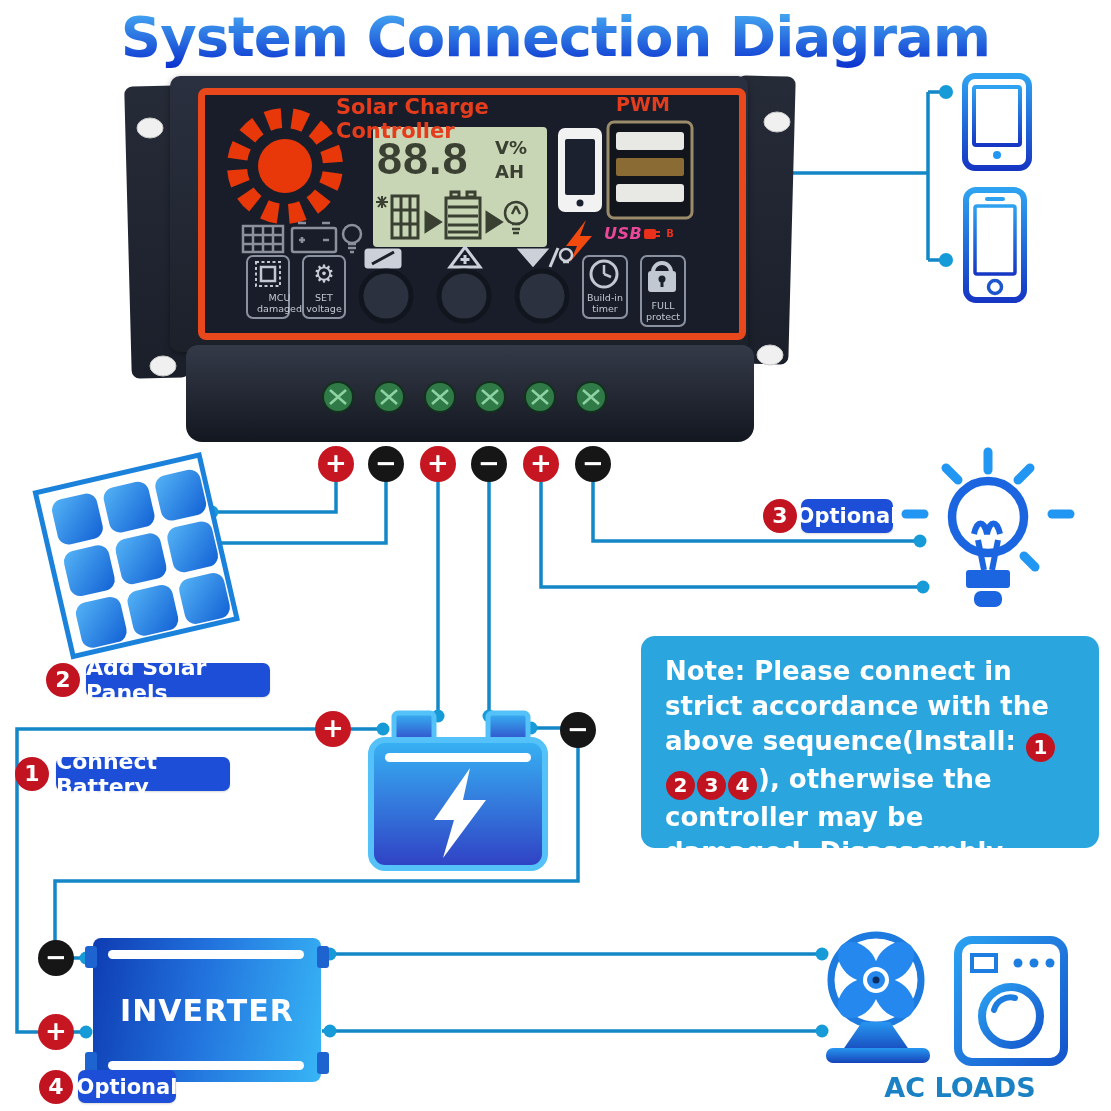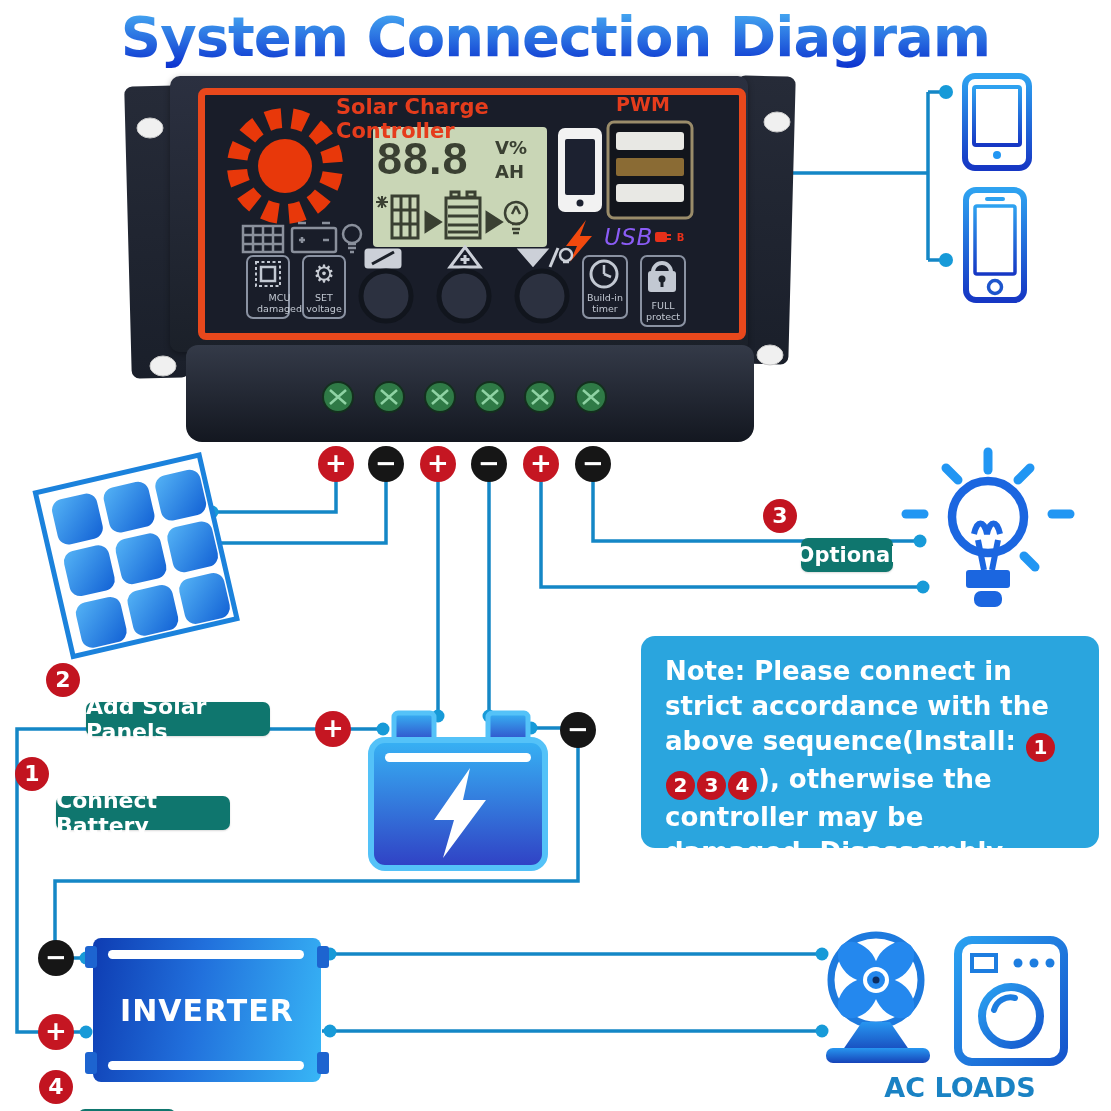--- a/index.html
+++ b/index.html
@@ -25,32 +25,32 @@
   .pwm{left:616px;top:93px;font-size:19px;font-weight:bold;color:#e53c1c;z-index:7;}
   .lcd-val{left:377px;top:133px;font-family:Liberation Sans, sans-serif;
            font-size:45px;font-weight:bold;color:#3a4032;z-index:7;letter-spacing:1px;}
   .lcd-u1{left:495px;top:137px;font-size:18px;font-weight:bold;color:#3a4032;z-index:7;}
   .lcd-u2{left:495px;top:161px;font-size:18px;font-weight:bold;color:#3a4032;z-index:7;}
   .fbox{border:2px solid #8a92a2;border-radius:7px;z-index:7;display:flex;flex-direction:column;
         align-items:center;justify-content:flex-end;padding-bottom:3px;box-sizing:border-box;}
   .fbox .ln{font-size:9.5px;color:#c2c8d2;line-height:11px;}
   .gear-glyph{font-size:24px;color:#c8ccd4;line-height:24px;margin-bottom:6px;}
   .usb-logo{left:604px;top:224px;z-index:7;display:flex;align-items:center;gap:2px;}
-  .usb-txt{font-size:23px;font-weight:400;font-style:italic;color:#8b5cf6;letter-spacing:.5px;}
+  .usb-txt{font-size:16px;font-weight:700;font-style:italic;color:#ec4899;letter-spacing:.5px;}
   .usb-b{font-size:10px;font-weight:bold;color:#e8301a;}
   
   .pm{width:36px;height:36px;border-radius:50%;color:#fff;font-size:26px;font-weight:bold;
       text-align:center;line-height:34px;transform:translate(-50%,-50%);z-index:12;}
   .pm.plus{background:#c51622;}
   .pm.minus{background:#161616;}
   
   .numc{width:34px;height:34px;border-radius:50%;background:#c21420;color:#fff;font-size:22px;
         font-weight:bold;text-align:center;line-height:34px;transform:translate(-50%,-50%);z-index:11;}
-  .steplab{background:#0f766e;color:#fff;font-weight:bold;border-radius:7px;display:flex;
-           align-items:center;justify-content:center;z-index:11;box-shadow:0 1px 2px rgba(0,0,0,.15);margin-top:39px;}
+  .steplab{background:#1d4ed8;color:#fff;font-weight:bold;border-radius:7px;display:flex;
+           align-items:center;justify-content:center;z-index:11;box-shadow:0 1px 2px rgba(0,0,0,.15);}
   
   .note{left:641px;top:636px;width:458px;height:212px;background:#2aa5de;border-radius:14px;
         box-sizing:border-box;padding:18px 24px;z-index:10;}
   .note-text{color:#fff;font-size:26px;line-height:35px;font-weight:600;}
   .note-text i{display:inline-block;font-style:normal;width:29px;height:29px;border-radius:50%;
                background:#c21420;color:#fff;font-size:20px;font-weight:bold;text-align:center;
                line-height:29px;margin:0 1px;vertical-align:-4px;}
   
   .inverter{left:93px;top:938px;width:228px;height:144px;border-radius:8px;z-index:9;
             background:linear-gradient(100deg,#0e3cb2,#2170dc 45%,#38b6f6);

